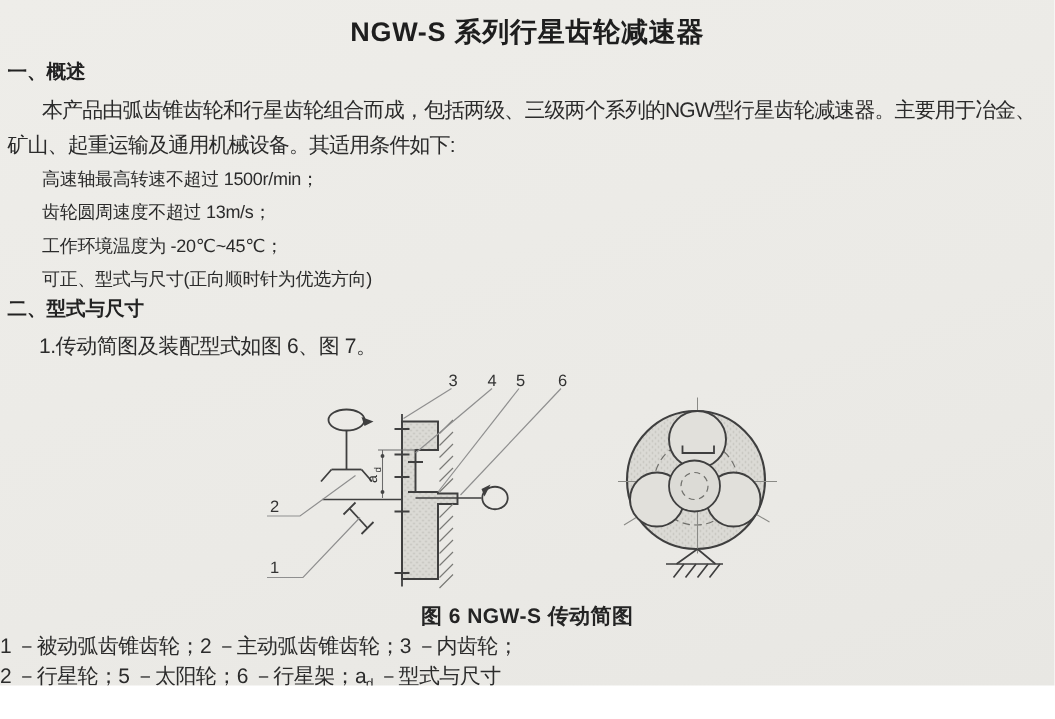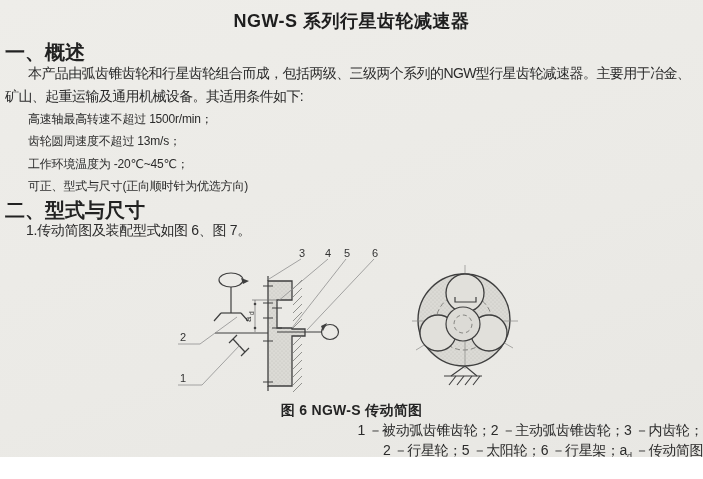--- a/index.html
+++ b/index.html
@@ -11,21 +11,21 @@
     color:#2b2b2b;
     overflow:hidden;
   }
   .title{
     position:absolute;top:9px;left:0;width:100%;
     text-align:center;font-size:18px;font-weight:bold;color:#1e1e1e;
     letter-spacing:0.5px;
   }
   .heading{
     position:absolute;left:5px;
-    font-size:20px;font-weight:bold;color:#222;
+    font-size:13px;font-weight:bold;color:#222;
   }
   .h-overview{top:39px;}
   .h-types{top:197px;}
   .para{
     position:absolute;left:5px;top:62px;width:695px;
     font-size:14px;line-height:23px;text-indent:23px;
     letter-spacing:-0.6px;
   }
   .conds{
     position:absolute;left:28px;top:108px;
@@ -35,21 +35,21 @@
     position:absolute;left:26px;top:222px;
     font-size:14px;letter-spacing:-0.3px;
   }
   .fig-caption{
     position:absolute;top:402px;left:0;width:100%;
     text-align:center;font-size:14px;font-weight:bold;color:#242424;
     letter-spacing:0.3px;
   }
   .legend{
     position:absolute;left:0;width:100%;
-    text-align:right;font-size:14px;letter-spacing:-0.4px;color:#2b2b2b;
+    text-align:left;font-size:14px;letter-spacing:-0.4px;color:#2b2b2b;
   }
   .legend-1{top:422px;}
   .legend-2{top:442px;}
   .legend-2 sub{font-size:9px;}
   svg{position:absolute;overflow:visible;}
   svg text{font-family:"Liberation Sans","DejaVu Sans",sans-serif;fill:#333;}
   .svg-left{left:155px;top:240px;}
   .svg-right{left:410px;top:245px;}
 </style>
 </head>
@@ -166,16 +166,16 @@
       <path d="M34,131 H72"></path>
       <path d="M39,140 l7,-9 M47,140 l7,-9 M55,140 l7,-9 M63,140 l7,-9"></path>
     </g>
   </svg>
 
   <div class="fig-caption">图 6  NGW-S 传动简图</div>
 
   <div class="legend legend-1">1 －被动弧齿锥齿轮；2 －主动弧齿锥齿轮；3 －内齿轮；</div>
 
   <div class="legend legend-2">
-    <span>2 －行星轮；5 －太阳轮；6 －行星架；a</span><sub>d</sub><span> －传动简图</span>
+    <span>2 －行星轮；5 －太阳轮；6 －行星架；a</span><sub>d</sub><span> －型式与尺寸</span>
   </div>
 
 </div>
 
 </body></html>

